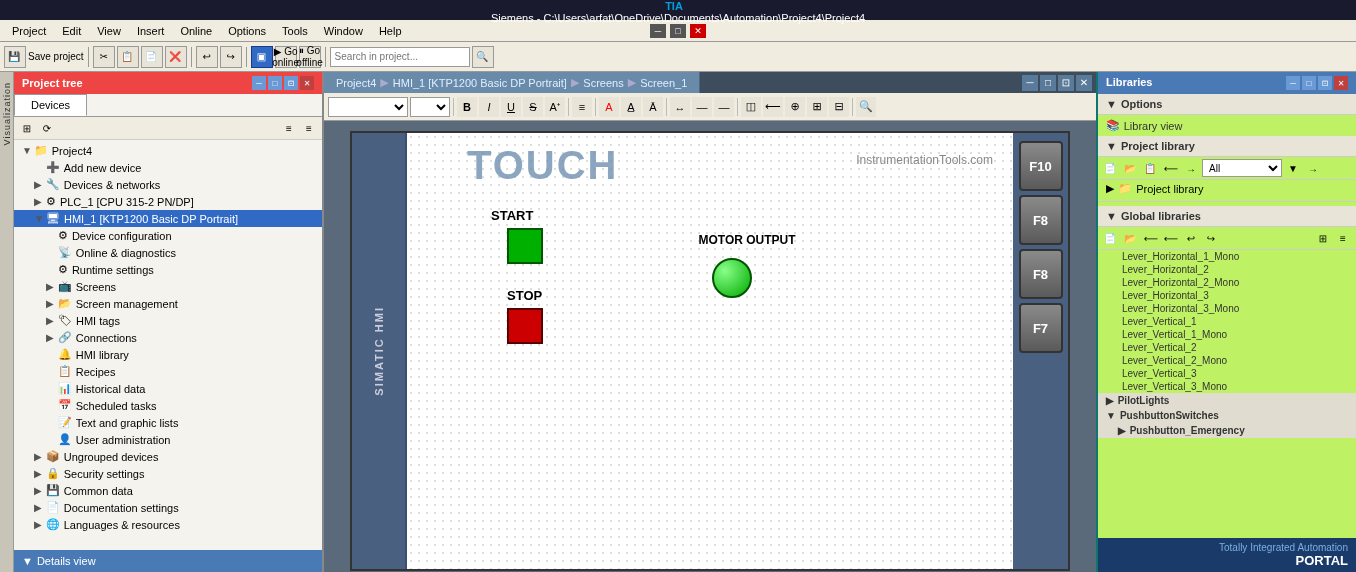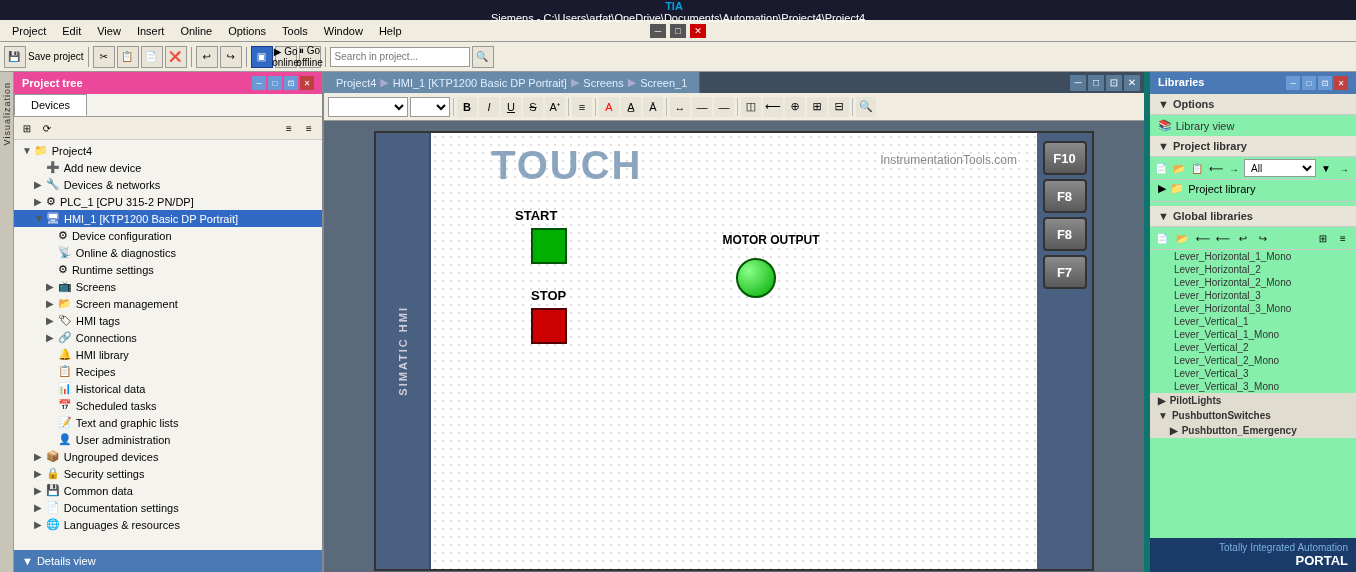--- a/index.html
+++ b/index.html
@@ -26,21 +26,21 @@
     
     
     .main-layout { display: flex; height: calc(572px - 20px - 22px - 30px); }
     
     
     .viz-strip { width: 14px; background: #c8c4b8; border-right: 1px solid #999; display: flex; flex-direction: column; align-items: center; padding-top: 10px; }
     .viz-label { font-size: 9px; color: #333; writing-mode: vertical-rl; transform: rotate(180deg); letter-spacing: 1px; }
     
     
     .project-tree { width: 310px; background: #f5f3ed; border-right: 2px solid #888; display: flex; flex-direction: column; }
-    .panel-header { background: #ec4899; color: #fff; padding: 4px 8px; font-size: 11px; font-weight: bold; display: flex; align-items: center; justify-content: space-between; }
+    .panel-header { background: #ef4444; color: #fff; padding: 4px 8px; font-size: 11px; font-weight: bold; display: flex; align-items: center; justify-content: space-between; }
     .panel-controls { display: flex; gap: 2px; }
     .panel-btn { width: 14px; height: 14px; background: #6a9ad5; border: none; color: #fff; font-size: 8px; cursor: pointer; display: flex; align-items: center; justify-content: center; }
     .panel-btn.close { background: #c04040; }
     
     .devices-tab { display: flex; border-bottom: 1px solid #999; }
     .devices-tab-btn { padding: 4px 16px; background: #e8e4d8; border: 1px solid #999; border-bottom: none; font-size: 11px; cursor: pointer; }
     .devices-tab-btn.active { background: #fff; border-bottom: 1px solid #fff; }
     
     .tree-toolbar { display: flex; align-items: center; padding: 2px 4px; background: #f0ece0; border-bottom: 1px solid #ccc; gap: 2px; }
     .tree-toolbar-btn { width: 18px; height: 18px; background: transparent; border: none; cursor: pointer; font-size: 10px; display: flex; align-items: center; justify-content: center; }
@@ -84,24 +84,24 @@
     
     .hmi-start-label { position: absolute; top: 75px; left: 84px; font-size: 13px; font-weight: bold; color: #000; }
     .hmi-start-btn { position: absolute; top: 95px; left: 100px; width: 36px; height: 36px; background: #00b000; border: 2px solid #005500; cursor: pointer; }
     .hmi-stop-label { position: absolute; top: 155px; left: 100px; font-size: 13px; font-weight: bold; color: #000; }
     .hmi-stop-btn { position: absolute; top: 175px; left: 100px; width: 36px; height: 36px; background: #cc0000; border: 2px solid #550000; cursor: pointer; }
     .hmi-motor-label { position: absolute; top: 100px; left: 280px; font-size: 12px; font-weight: bold; color: #000; text-align: center; width: 120px; }
     .hmi-motor-light { position: absolute; top: 125px; left: 305px; width: 40px; height: 40px; border-radius: 50%; background: radial-gradient(circle at 30% 30%, #88ff88, #00aa00); border: 2px solid #005500; }
     
     
     .hmi-right-panel { width: 55px; background: #4a6080; display: flex; flex-direction: column; align-items: center; gap: 4px; padding: 8px 4px; }
-    .hmi-key { width: 44px; height: 34px; background: linear-gradient(180deg, #8a8a8a, #5a5a5a); border: 2px solid #333; border-radius: 4px; display: flex; align-items: center; justify-content: center; color: #fff; font-size: 13px; font-weight: bold; cursor: pointer; }
-    
-    
-    .libraries-panel { width: 212px; background: #86efac; border-left: 6px solid #0f766e; display: flex; flex-direction: column; }
+    .hmi-key { width: 44px; height: 50px; background: linear-gradient(180deg, #8a8a8a, #5a5a5a); border: 2px solid #333; border-radius: 4px; display: flex; align-items: center; justify-content: center; color: #fff; font-size: 13px; font-weight: bold; cursor: pointer; }
+    
+    
+    .libraries-panel { width: 260px; background: #bef264; border-left: 2px solid #0f766e; display: flex; flex-direction: column; }
     .lib-header { background: #4a7ab5; color: #fff; padding: 4px 8px; font-size: 11px; font-weight: bold; }
     .lib-section { padding: 4px 8px; font-size: 11px; font-weight: bold; color: #333; background: #e8e4d8; border-bottom: 1px solid #ccc; cursor: pointer; display: flex; align-items: center; gap: 4px; }
     .lib-options { padding: 4px 8px; font-size: 11px; color: #333; display: flex; align-items: center; gap: 4px; }
     .lib-toolbar { display: flex; align-items: center; padding: 2px 4px; gap: 2px; border-bottom: 1px solid #ccc; }
     .lib-toolbar-btn { width: 18px; height: 18px; background: transparent; border: none; cursor: pointer; font-size: 10px; }
     .lib-select { height: 18px; font-size: 10px; border: 1px solid #999; background: #fff; padding: 0 2px; width: 80px; }
     .lib-tree-item { padding: 2px 8px; font-size: 11px; cursor: pointer; display: flex; align-items: center; gap: 4px; }
     .lib-divider { height: 1px; background: #ccc; margin: 4px 0; }
     .global-lib-section { flex: 1; overflow-y: auto; }
     .lib-list-item { padding: 1px 24px; font-size: 10px; color: #333; cursor: pointer; white-space: nowrap; overflow: hidden; text-overflow: ellipsis; }

